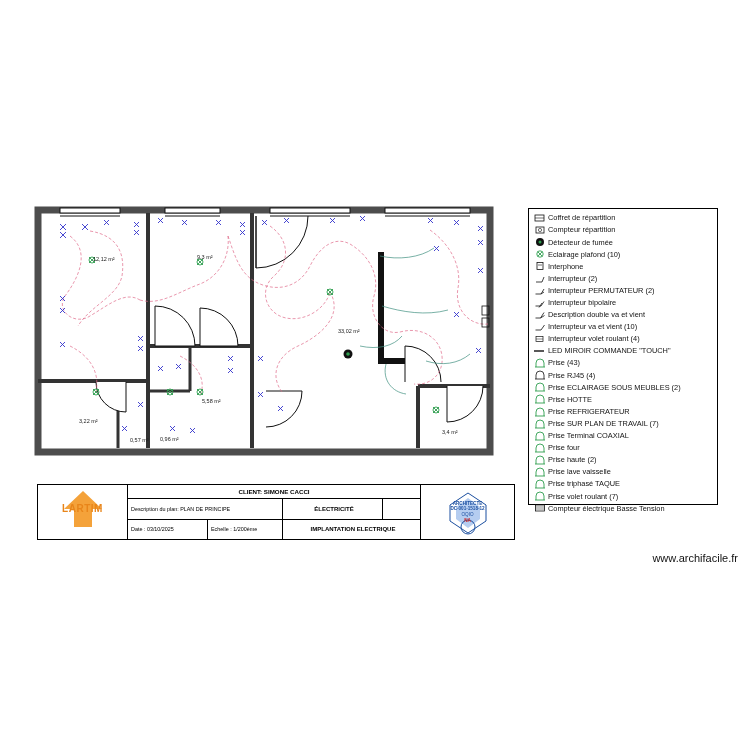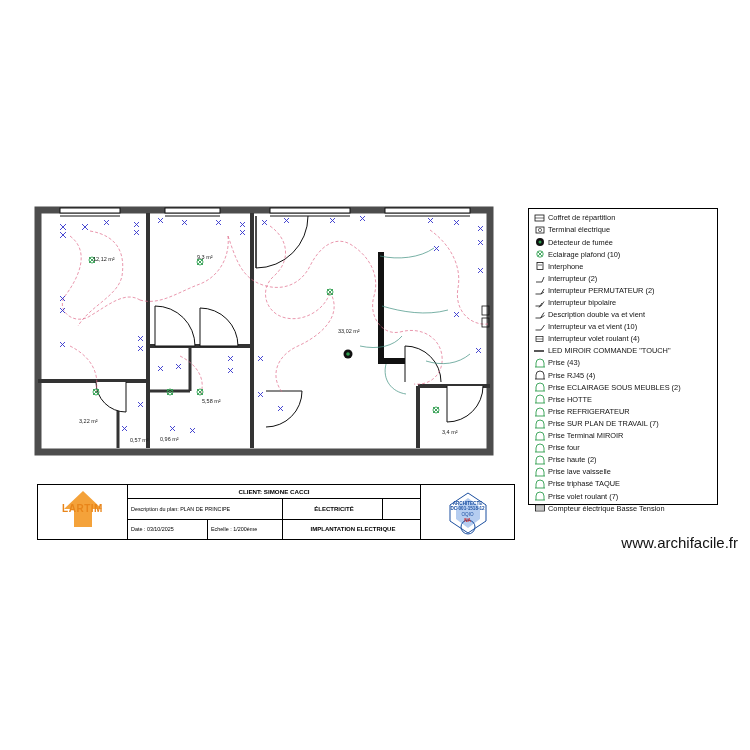--- a/index.html
+++ b/index.html
@@ -150,22 +150,22 @@
     position: relative;
     z-index: 3;
   }
   .seal-blue { color:#1b4fa0; font-weight:bold; }
   .seal-red { color:#cc2222; font-weight:bold; }
 
   
   .site-url {
     position: absolute;
     right: 12px;
-    top: 534px;
-    font-size: 15px;
+    top: 552px;
+    font-size: 11px;
     color: #111;
   }
 </style>
 </head>
 <body>
 
 <div id="root">
 
   <div class="plan-wrap">
     <svg class="plan-svg" width="490" height="260" viewBox="0 0 490 260">
@@ -329,21 +329,21 @@
       <span class="legend-txt">Coffret de répartition</span>
     </div>
 
     <div class="legend-row">
       <span class="legend-sym">
         <svg width="12" height="10">
             <rect x="2" y="2" width="8" height="6" fill="none" stroke="#111" stroke-width="0.8"></rect>
             <circle cx="6" cy="5" r="1.6" fill="none" stroke="#111" stroke-width="0.6"></circle>
           </svg>
       </span>
-      <span class="legend-txt">Terminal électrique</span>
+      <span class="legend-txt">Compteur répartition</span>
     </div>
 
     <div class="legend-row">
       <span class="legend-sym">
         <svg width="12" height="10">
             <circle cx="6" cy="5" r="4" fill="#111"></circle>
             <circle cx="6" cy="5" r="1.5" fill="#2f9e4f"></circle>
           </svg>
       </span>
       <span class="legend-txt">Détecteur de fumée</span>
@@ -502,21 +502,21 @@
       <span class="legend-txt">Prise SUR PLAN DE TRAVAIL (7)</span>
     </div>
 
     <div class="legend-row">
       <span class="legend-sym">
         <svg width="12" height="10">
             <path d="M2,9 L2,5 A4,4 0 0,1 10,5 L10,9" fill="none" stroke="#2f9e4f" stroke-width="0.9"></path>
             <line x1="1" y1="9" x2="11" y2="9" stroke="#2f9e4f" stroke-width="0.9"></line>
           </svg>
       </span>
-      <span class="legend-txt">Prise Terminal MIROIR</span>
+      <span class="legend-txt">Prise Terminal COAXIAL</span>
     </div>
 
     <div class="legend-row">
       <span class="legend-sym">
         <svg width="12" height="10">
             <path d="M2,9 L2,5 A4,4 0 0,1 10,5 L10,9" fill="none" stroke="#2f9e4f" stroke-width="0.9"></path>
             <line x1="1" y1="9" x2="11" y2="9" stroke="#2f9e4f" stroke-width="0.9"></line>
           </svg>
       </span>
       <span class="legend-txt">Prise four</span>

